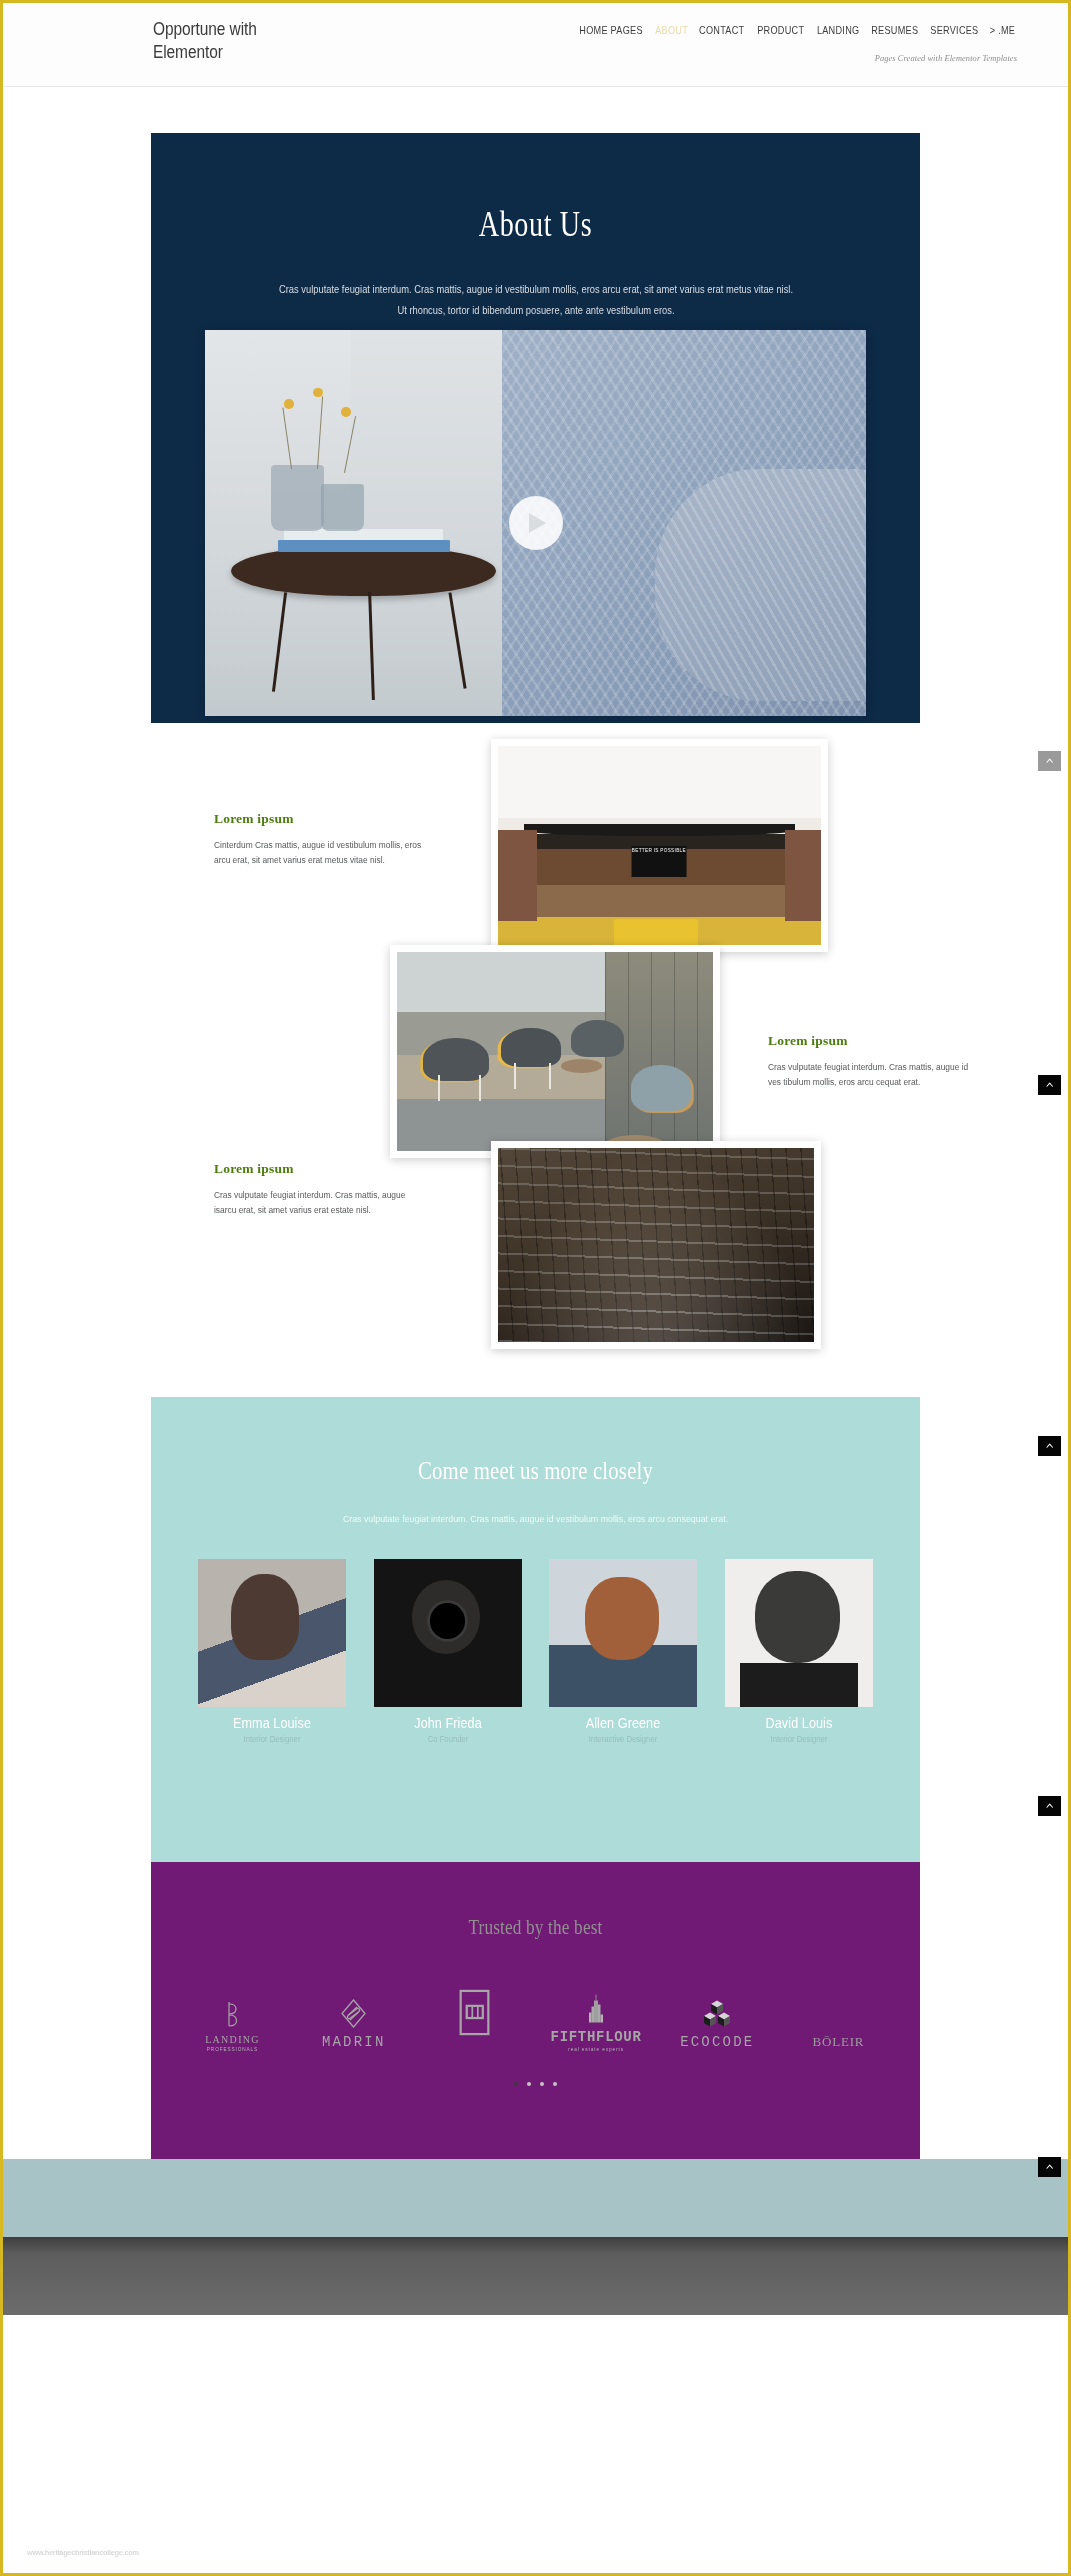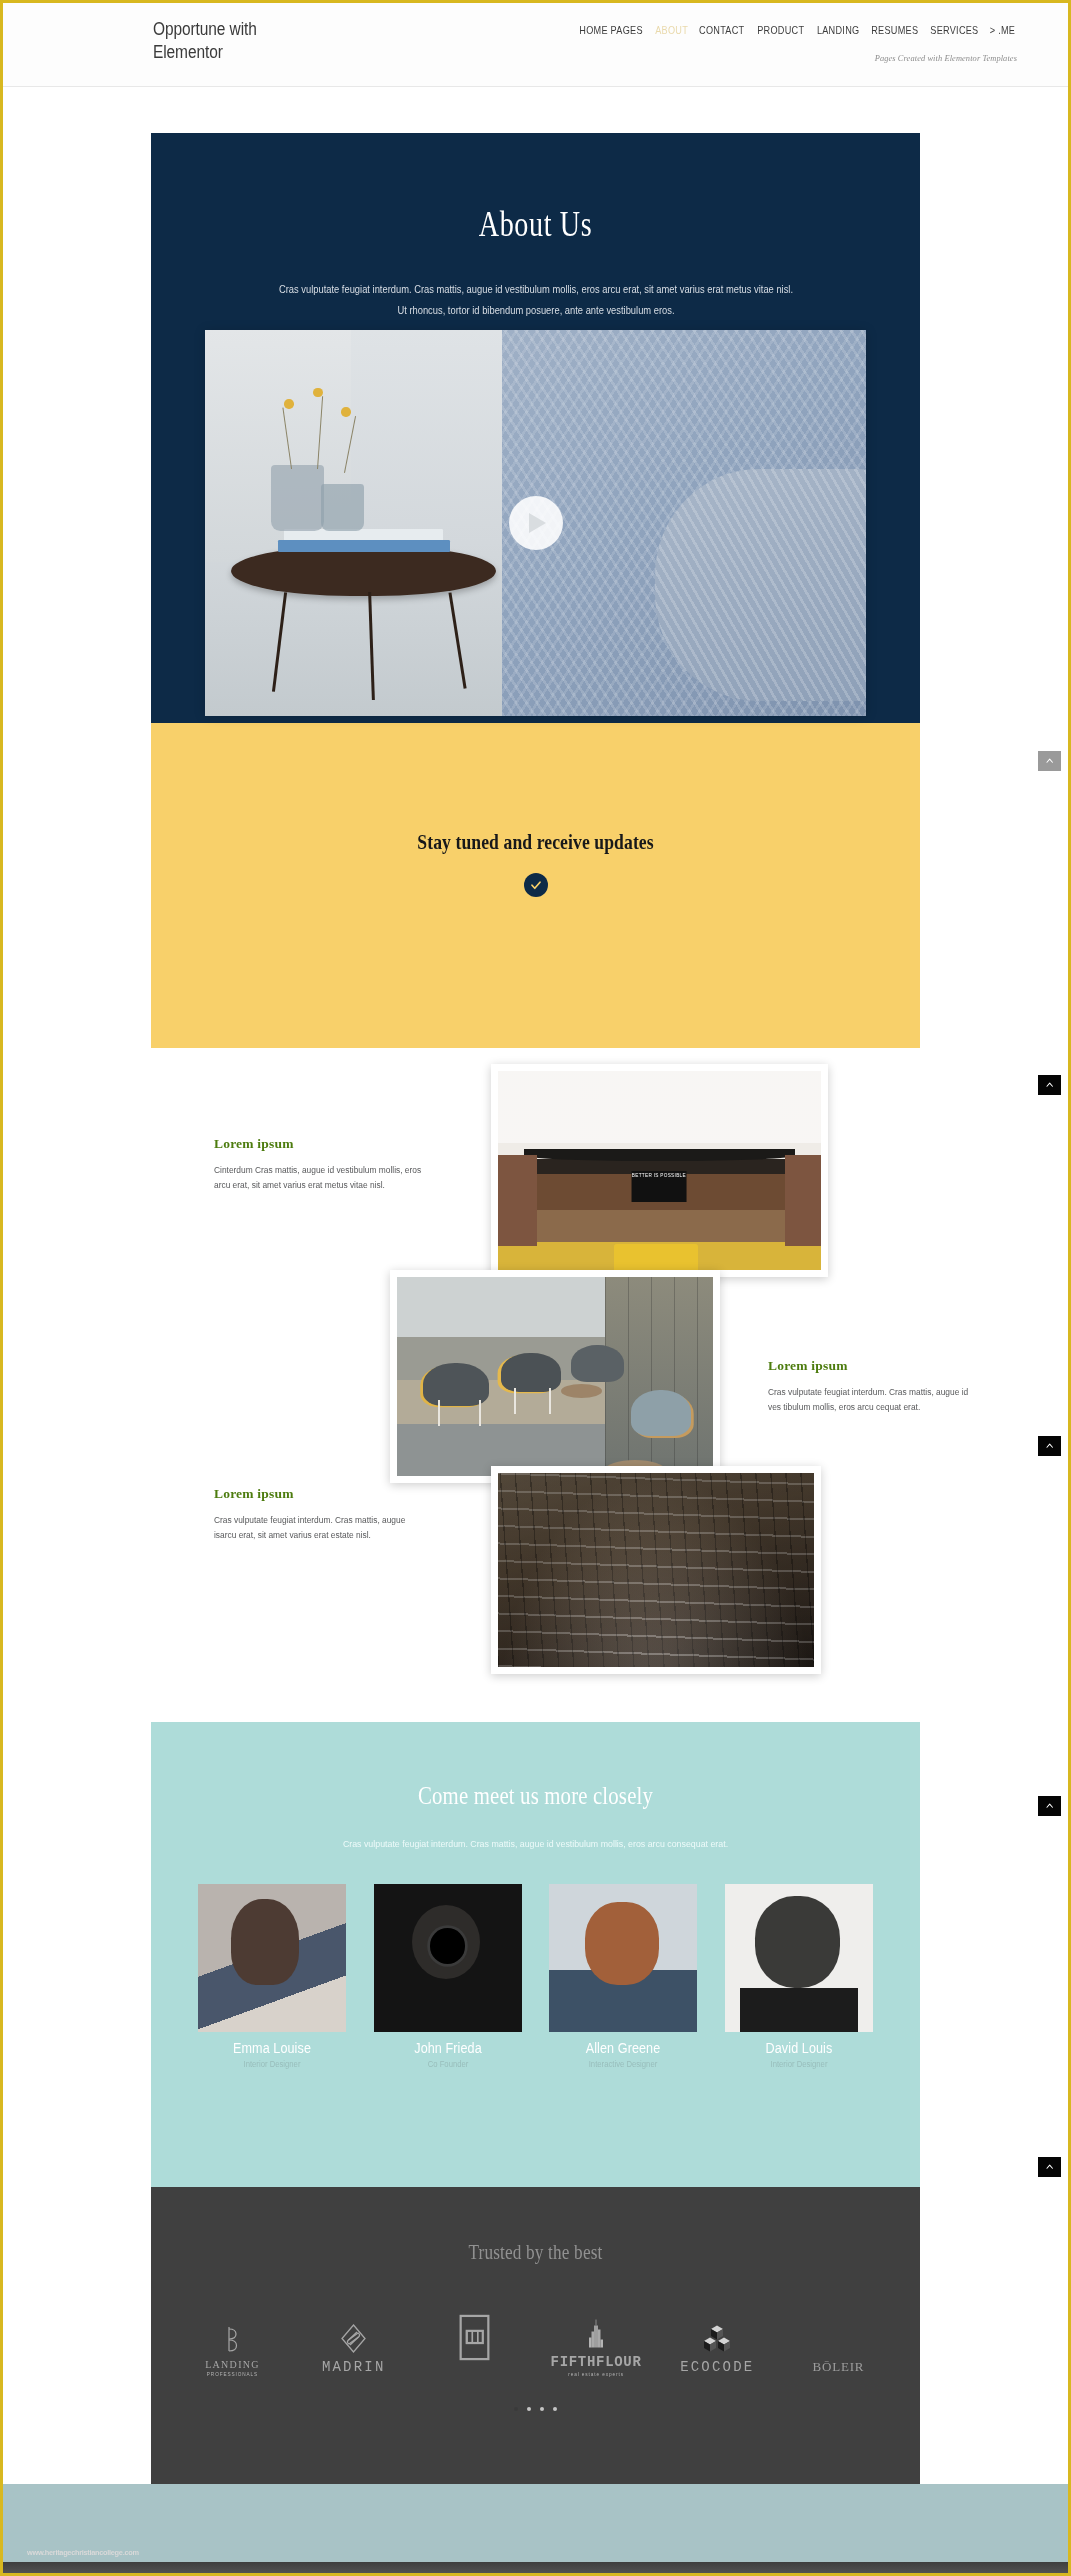--- a/index.html
+++ b/index.html
@@ -358,21 +358,21 @@
     margin-top: 3.4px;
     font-family: "Liberation Sans Narrow", "Liberation Sans", sans-serif;
     font-size: 8.4px;
     color: #98bdbb;
     transform: scaleX(.92);
   }
 
   
   .clients {
     position: relative;
-    background: #404040;
+    background: #701a75;
     height: 297px;
   }
   .clients-title {
     padding-top: 53px;
     text-align: center;
     font-family: "Liberation Serif", serif;
     font-size: 21px;
     font-weight: 400;
     color: #919191;
     letter-spacing: 0.2px;
@@ -491,28 +491,20 @@
           <div class="vc-stem" style="left:13%;top:20%;height:16%;transform:rotate(-8deg);"></div>
           <div class="vc-stem" style="left:17%;top:17%;height:19%;transform:rotate(4deg);"></div>
           <div class="vc-stem" style="left:21%;top:22%;height:15%;transform:rotate(11deg);"></div>
           <div class="vc-bud" style="left:12%;top:18%;"></div>
           <div class="vc-bud" style="left:16.4%;top:15%;"></div>
           <div class="vc-bud" style="left:20.6%;top:20%;"></div>
           <div class="play-btn"></div>
         </div>
       </section>
 
-      <section class="yellow-band">
-        <h2 class="stay-title">Stay tuned and receive updates</h2>
-        <div class="check-circle">
-          <svg viewBox="0 0 24 24" aria-hidden="true">
-              <path d="M4 12.5 L9.5 18.5 L20 6.5" fill="none" stroke="#f8d06a" stroke-width="3.4" stroke-linecap="round" stroke-linejoin="round"></path>
-            </svg>
-        </div>
-      </section>
 
       <section class="features">
 
         <div class="feat-text" style="left:63px; top:88px;">
           <div class="feat-title">Lorem ipsum</div>
           <div class="feat-body">Cinterdum Cras mattis, augue id vestibulum mollis, eros arcu erat, sit amet varius erat metus vitae nisl.</div>
         </div>
 
         <div class="photo-card" style="left:340px; top:16px; width:337px; height:213px;">
           <div class="photo-inner ph-loft">

